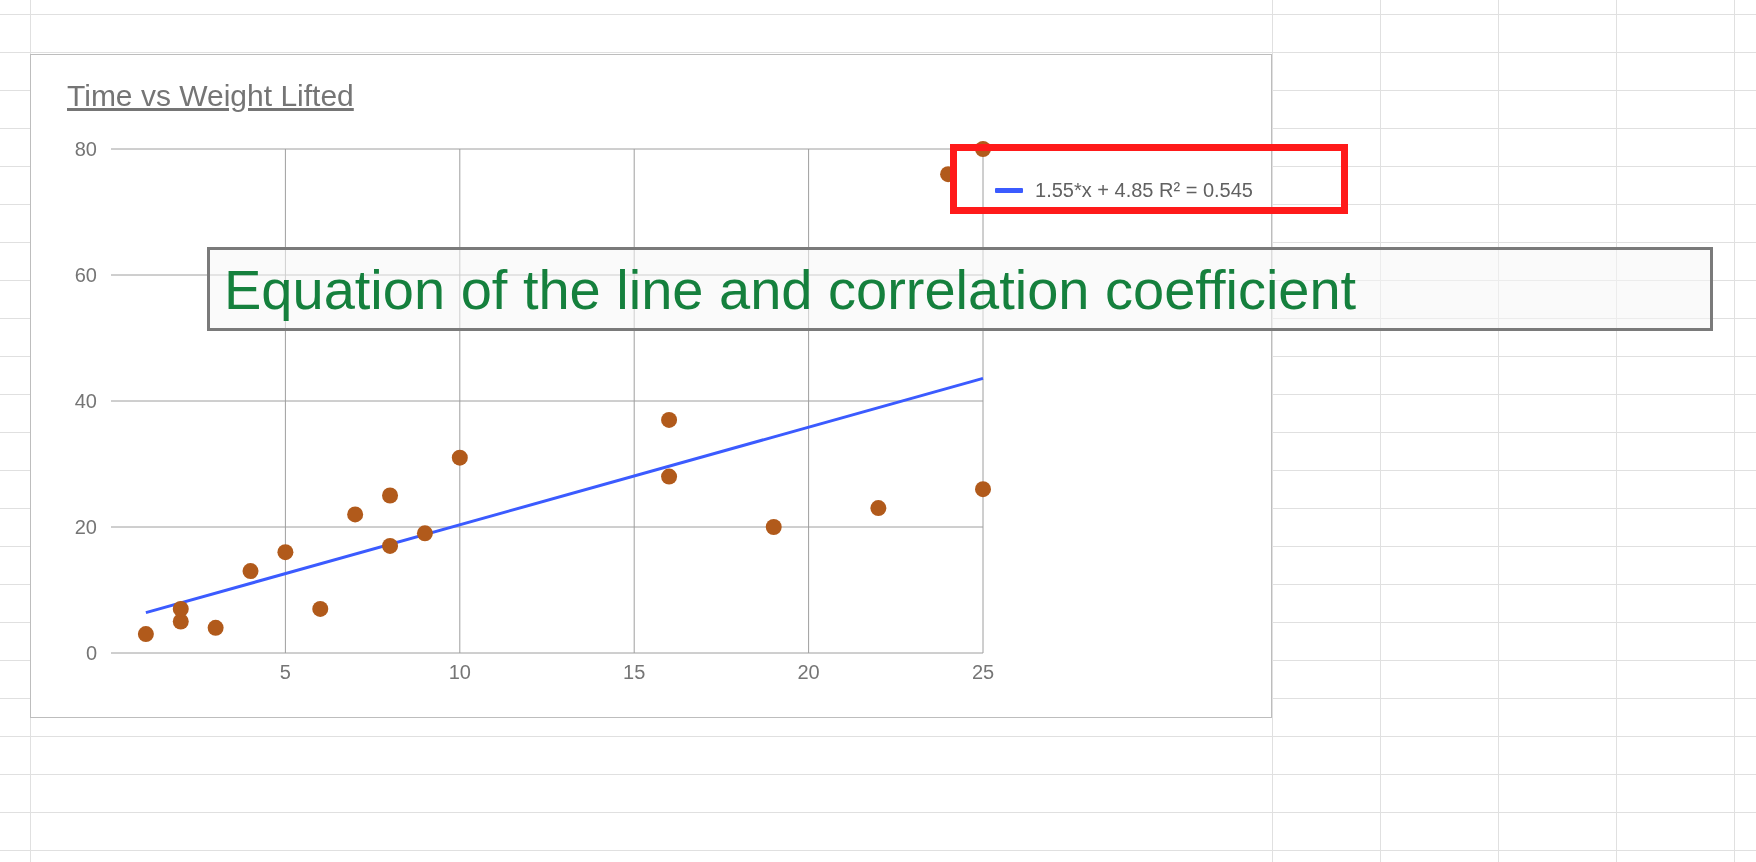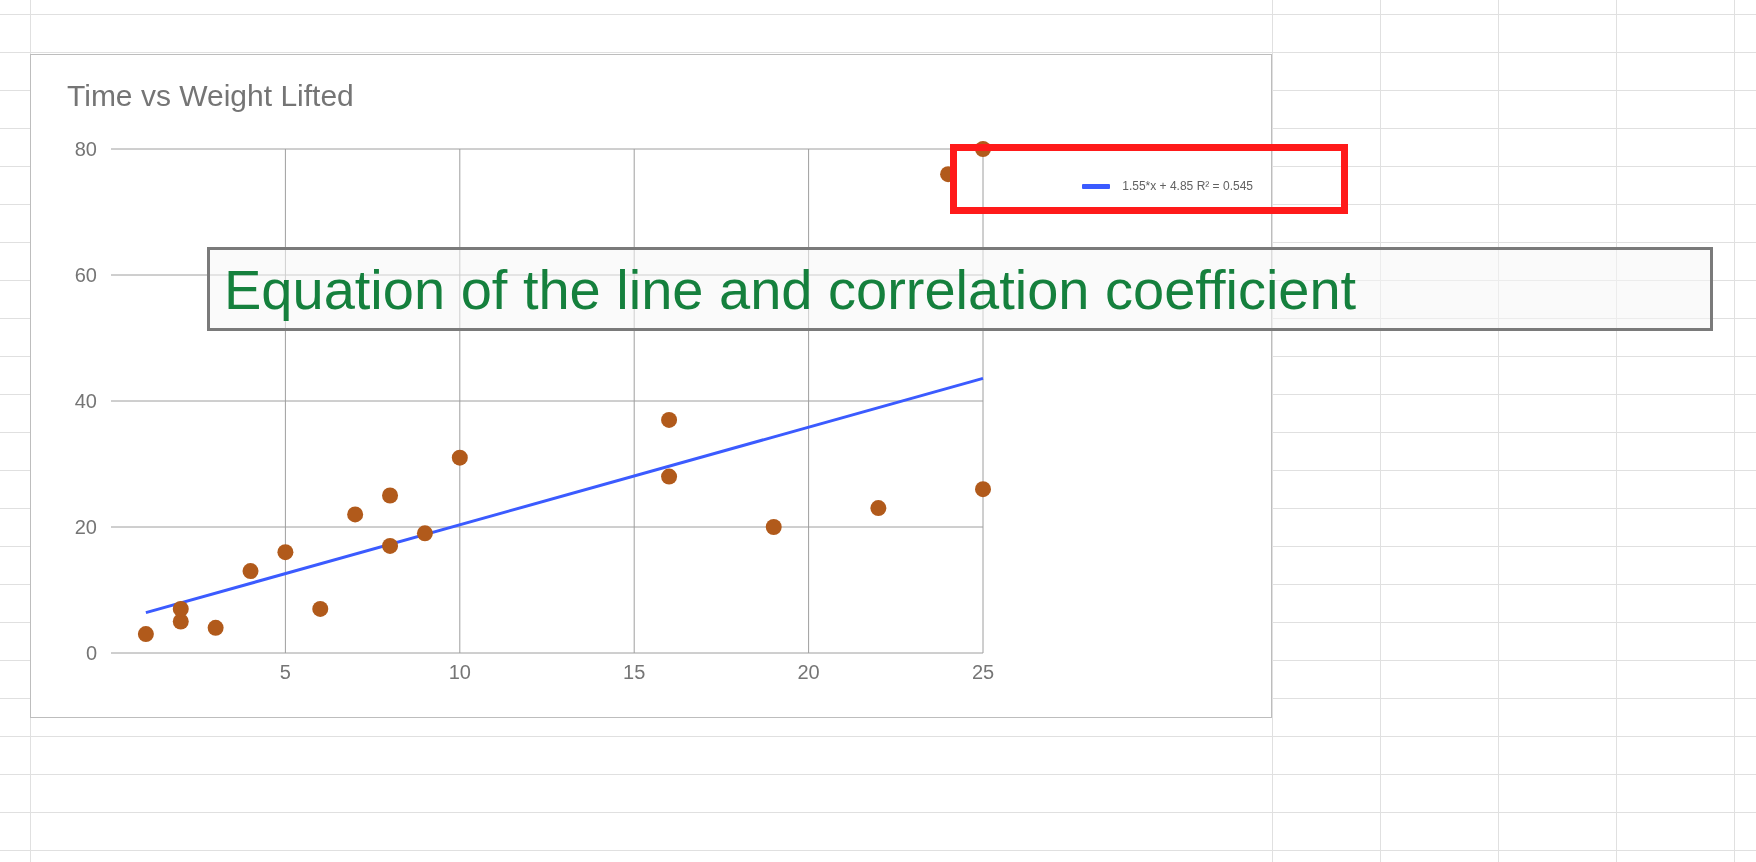--- a/index.html
+++ b/index.html
@@ -34,20 +34,21 @@
     border: 1px solid #bdbdbd;
     background: #fff;
     z-index: 2;
   }
   .chart-title {
     position: absolute;
     left: 36px;
     top: 24px;
     font-size: 30px;
     color: #757575;
+    text-decoration: underline;
   }
   .plot-area {
     position: absolute;
     left: 80px;
     top: 94px;
     width: 872px;
     height: 504px;
   }
   .plot-area svg { width: 100%; height: 100%; overflow: visible; }
   .grid-path { stroke: #9e9e9e; stroke-width: 1; fill: none; }
@@ -55,21 +56,21 @@
   .dot { fill: #b15a1b; }
   .trend { stroke: #3b5bff; stroke-width: 3; fill: none; }
 
   .legend-box {
     position: absolute;
     right: 18px;
     top: 124px;
     display: flex;
     align-items: center;
     gap: 12px;
-    font-size: 12px;
+    font-size: 20px;
     color: #616161;
   }
   .legend-swatch {
     width: 28px;
     height: 5px;
     background: #3b5bff;
     border-radius: 1px;
   }
 
   .red-highlight {

